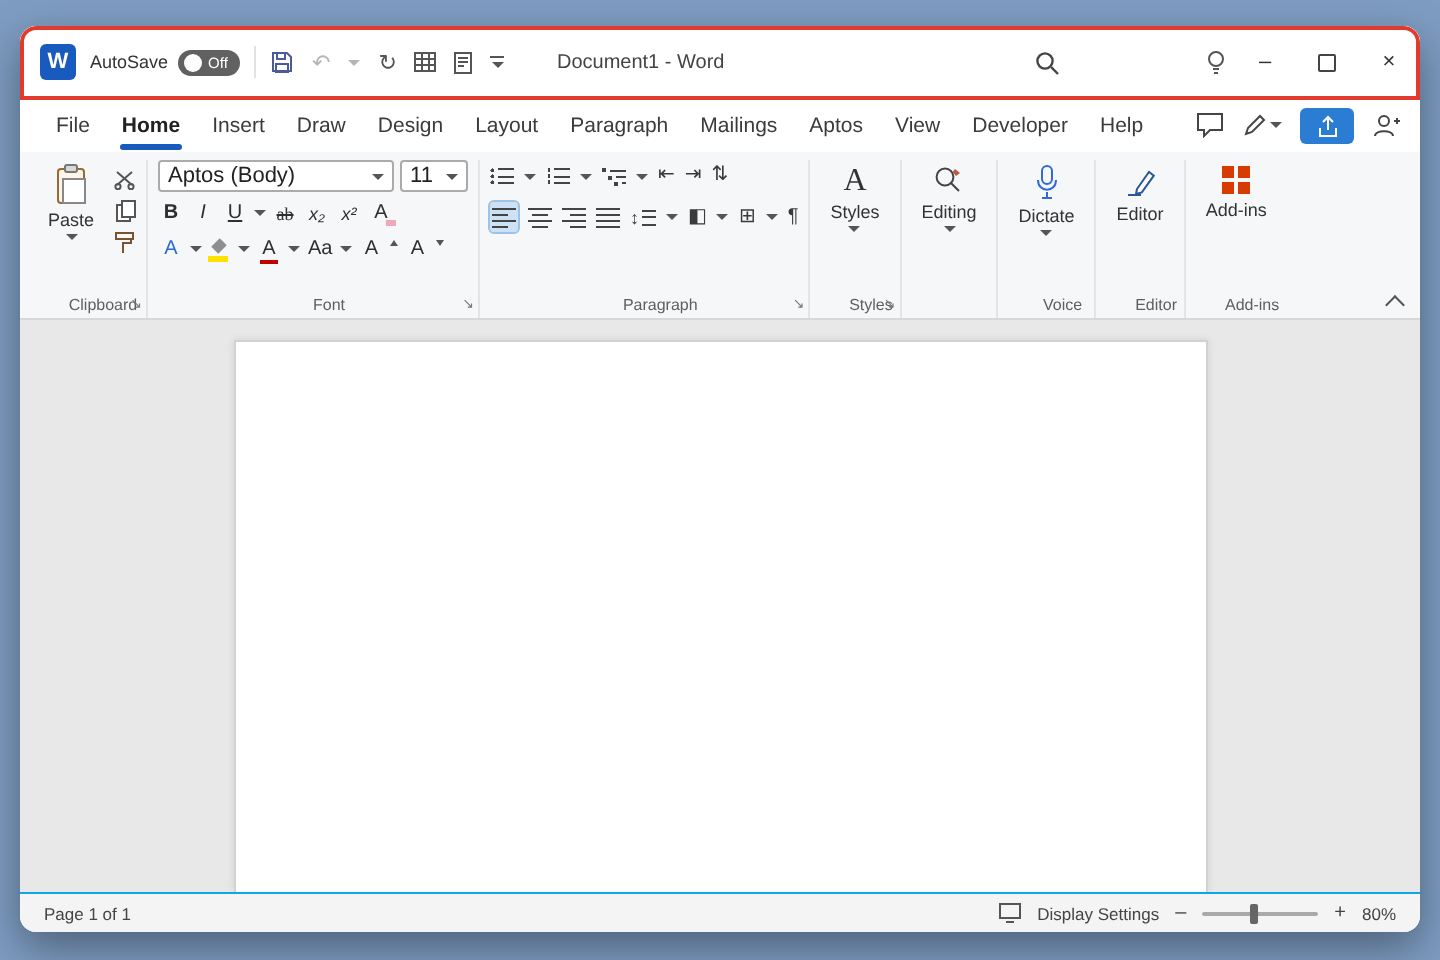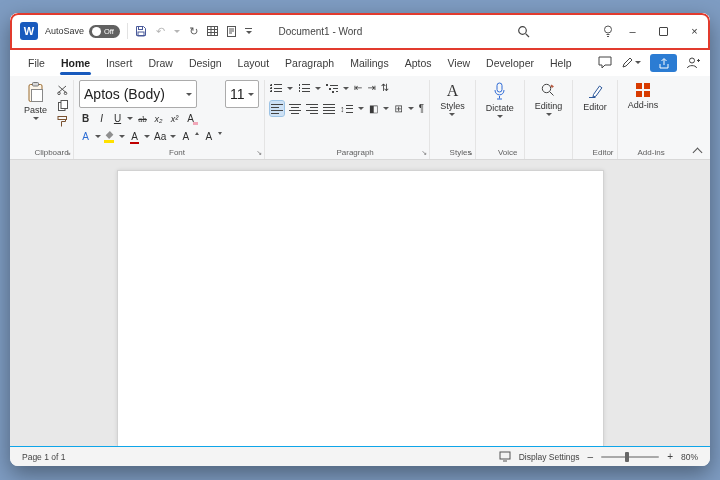--- a/index.html
+++ b/index.html
@@ -50,23 +50,23 @@
   .group { display:flex; flex-direction:column; position:relative; padding:0 5px 14px 5px; border-right:1px solid #e4e4e4; }
   .g-label { position:absolute; bottom:2px; left:16px; right:0; text-align:center; font-size:8px; color:#5f5f5f; white-space:nowrap; }
   .launcher { position:absolute; bottom:2px; right:2px; font-size:7px; color:#777; line-height:8px; }
   .launcher::before { content:"↘"; }
   .g-content { display:flex; }
   .big-btn { display:flex; flex-direction:column; align-items:center; padding:2px 5px 0; border-radius:3px; }
   .big-btn .lbl { font-size:9px; color:#333; margin-top:2px; white-space:nowrap; }
   .bb-caret { margin-top:2px; }
   .mini-col { display:flex; flex-direction:column; gap:5px; padding:5px 0 0 5px; align-items:center; }
   .frow { display:flex; align-items:center; gap:3px; margin-bottom:3px; }
-  .combo { height:28px; border:1px solid #ababab; background:#fff; border-radius:2px; font-size:14px; color:#222; display:flex; align-items:center; justify-content:space-between; padding:0 4px; gap:3px; }
+  .combo { height:16px; border:1px solid #ababab; background:#fff; border-radius:2px; font-size:11px; color:#222; display:flex; align-items:center; justify-content:space-between; padding:0 4px; gap:3px; }
   .combo-name { width:118px; }
-  .combo-size { width:34px;margin-left:25px; }
+  .combo-size { width:34px; }
   .sbtn { height:15px; min-width:13px; display:flex; align-items:center; justify-content:center; font-size:10px; color:#2f2f2f; gap:1px; border-radius:2px; padding:0 1px; }
   .sbtn.sel { background:#cde1f5; outline:1px solid #9cc3e5; }
   .bold { font-weight:bold; } .ital { font-style:italic; } .unde { text-decoration:underline; } .strik { text-decoration:line-through; font-size:9px;font-family:Liberation Serif, serif; }
   sub.script, .sub2 { font-size:9px;font-style:italic; }
   .clr { position:relative; }
   .clr::after { content:""; position:absolute; right:-1px; bottom:1px; width:5px; height:3px; background:#f1a7b8; }
   .fx { color:#2b6cd4; }
   .fcol { position:relative; }
   .fcol::after { content:""; position:absolute; left:2px; right:2px; bottom:0; height:2.5px; background:#c00000; }
   .hlt { position:relative; width:12px; height:12px; display:inline-block; }
@@ -347,42 +347,42 @@
         <span class="styles-a">A</span>
         <span class="lbl">Styles</span>
         <span class="cd bb-caret"></span>
       </div>
       <span class="g-label">Styles</span>
       <span class="launcher"></span>
     </div>
 
     <div class="group">
       <div class="big-btn">
+        <svg width="17" height="17" viewBox="0 0 17 17">
+            <circle cx="6.5" cy="6.5" r="4.2" fill="none" stroke="#444"></circle>
+            <line x1="9.6" y1="9.6" x2="13.5" y2="13.5" stroke="#444"></line>
+            <path d="M11.5 2.5l2.5 2-2 1.5-1.7-2z" fill="#b85c44"></path>
+          </svg>
+        <span class="lbl">Editing</span>
+        <span class="cd bb-caret"></span>
+      </div>
+    </div>
+
+    <div class="group">
+      <div class="big-btn">
         <svg width="13" height="19" viewBox="0 0 13 19">
             <rect x="4" y="1" width="5" height="9" rx="2.5" fill="none" stroke="#2e6bd6"></rect>
             <path d="M2 8c0 6.5 9 6.5 9 0" fill="none" stroke="#2e6bd6"></path>
             <line x1="6.5" y1="14" x2="6.5" y2="16.5" stroke="#2e6bd6"></line>
             <line x1="4" y1="17" x2="9" y2="17" stroke="#2e6bd6"></line>
           </svg>
         <span class="lbl">Dictate</span>
         <span class="cd bb-caret"></span>
       </div>
       <span class="g-label">Voice</span>
-    </div>
-
-    <div class="group">
-      <div class="big-btn">
-        <svg width="17" height="17" viewBox="0 0 17 17">
-            <circle cx="6.5" cy="6.5" r="4.2" fill="none" stroke="#444"></circle>
-            <line x1="9.6" y1="9.6" x2="13.5" y2="13.5" stroke="#444"></line>
-            <path d="M11.5 2.5l2.5 2-2 1.5-1.7-2z" fill="#b85c44"></path>
-          </svg>
-        <span class="lbl">Editing</span>
-        <span class="cd bb-caret"></span>
-      </div>
     </div>
 
     <div class="group">
       <div class="big-btn">
         <svg width="17" height="18" viewBox="0 0 17 18">
             <line x1="2" y1="15.5" x2="8.5" y2="15.5" stroke="#2b579a"></line>
             <path d="M6.5 12.5L12.5 4l2.4 1.8-6 8.4-2.9.8z" fill="#fff" stroke="#2b579a"></path>
           </svg>
         <span class="lbl">Editor</span>
       </div>

